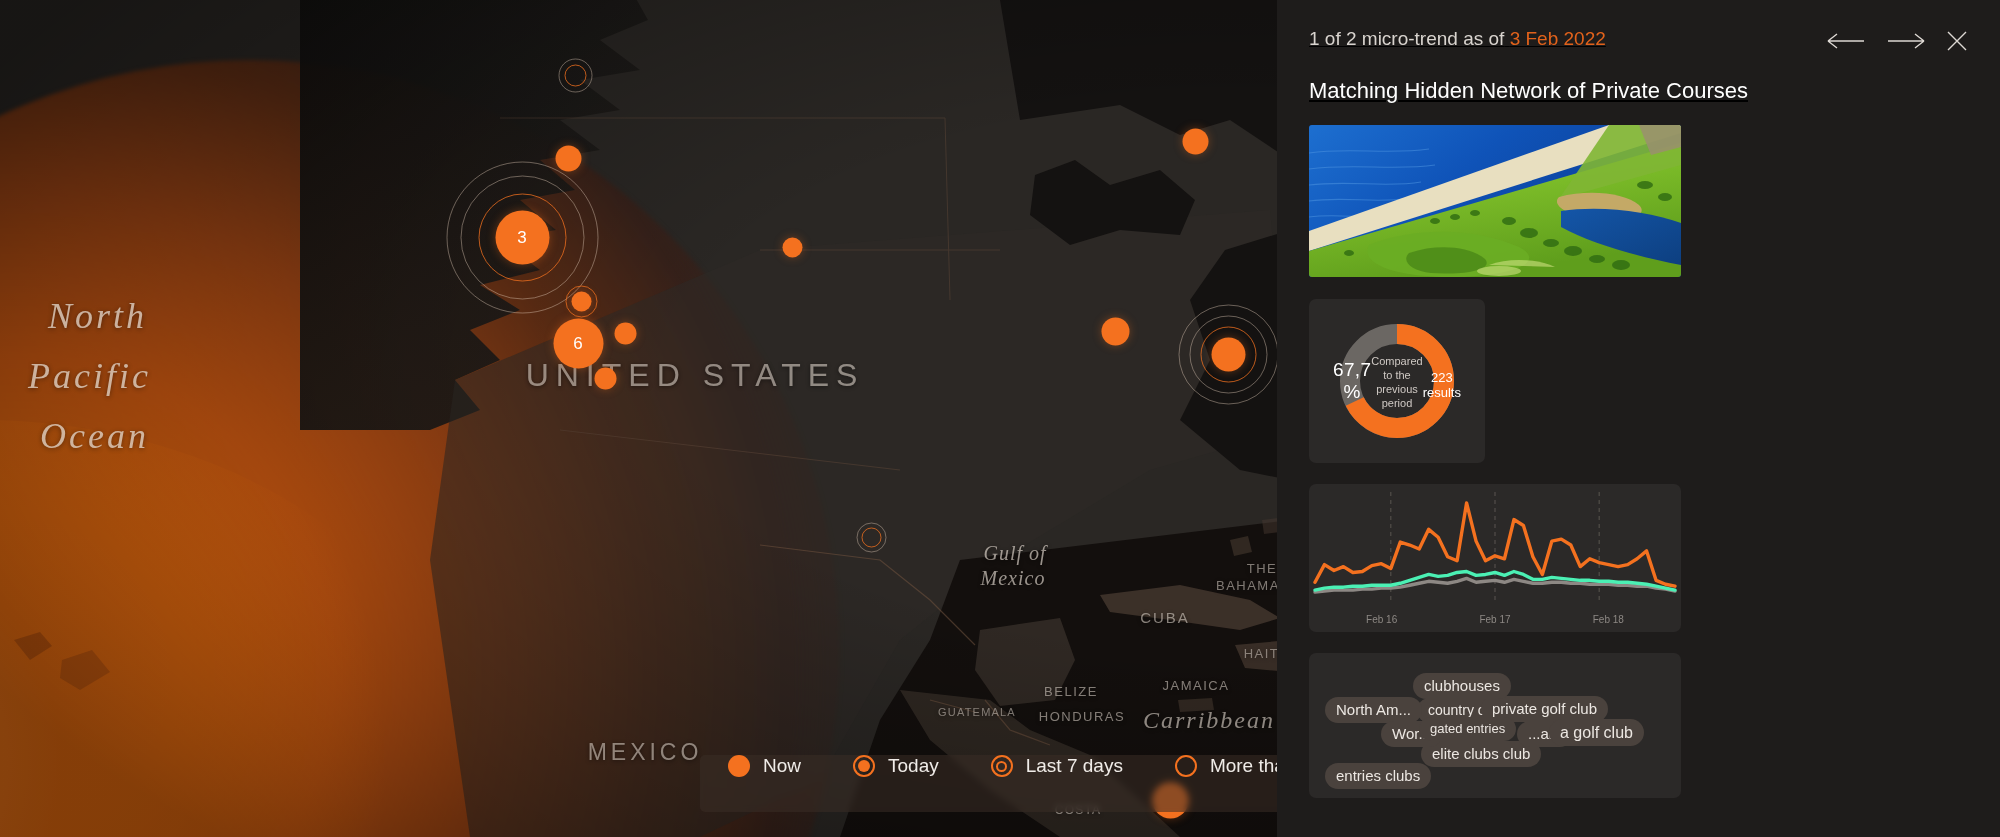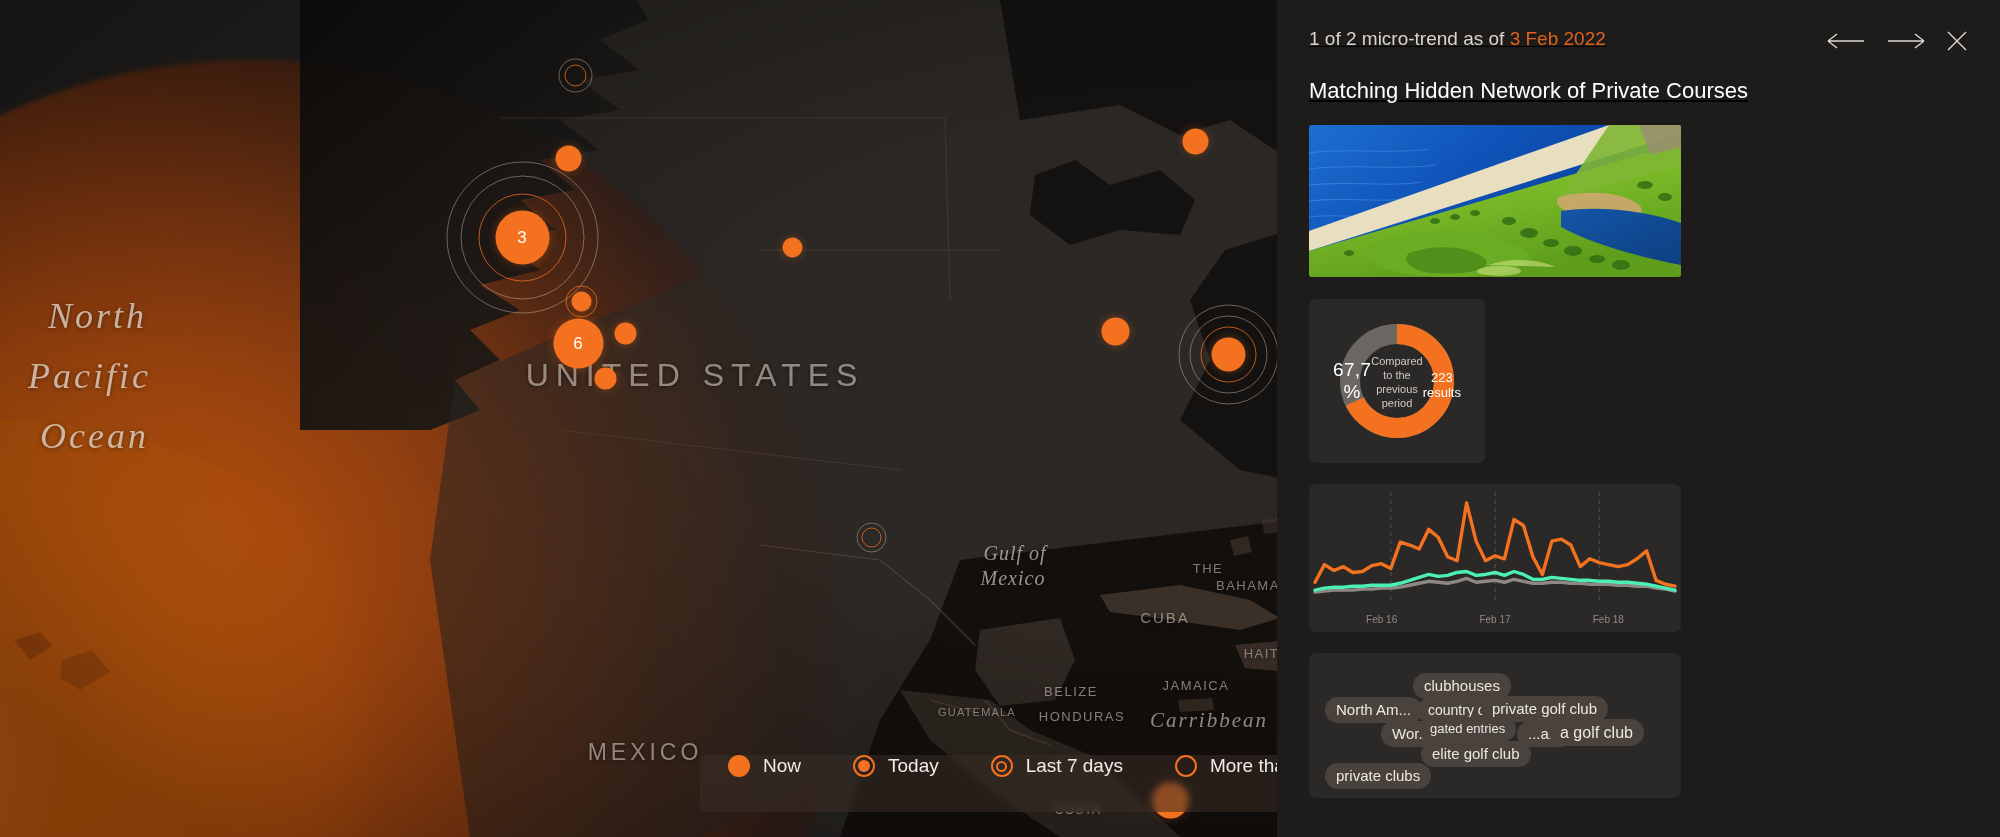--- a/index.html
+++ b/index.html
@@ -200,29 +200,29 @@
         <div class="ocean-label" style="left: 40px; top: 415px; font-size: 36px;">Ocean</div>
       </div>
 
     <div id="country-labels">
         <div class="country-label" style="left: 695px; top: 375px; font-size: 32px; letter-spacing: 7px; opacity: 0.62; transform: translate(-50%, -50%);">UNITED STATES</div>
         <div class="country-label" style="left: 645px; top: 752px; font-size: 23px; letter-spacing: 4px; opacity: 0.6; transform: translate(-50%, -50%);">MEXICO</div>
         <div class="country-label serif" style="left: 1015px; top: 553px; font-size: 20px; letter-spacing: 1px; opacity: 0.72; transform: translate(-50%, -50%);">Gulf of</div>
         <div class="country-label serif" style="left: 1013px; top: 578px; font-size: 20px; letter-spacing: 1px; opacity: 0.72; transform: translate(-50%, -50%);">Mexico</div>
         <div class="country-label" style="left: 1165px; top: 617px; font-size: 15px; letter-spacing: 2px; opacity: 0.62; transform: translate(-50%, -50%);">CUBA</div>
         <div class="country-label" style="left: 1196px; top: 685px; font-size: 13px; letter-spacing: 1.5px; opacity: 0.6; transform: translate(-50%, -50%);">JAMAICA</div>
-        <div class="country-label" style="left: 1208px; top: 568px; font-size: 13px; letter-spacing: 1.5px; opacity: 0.58; transform: translate(-50%, -50%);">THE</div>
+        <div class="country-label" style="left: 1262px; top: 568px; font-size: 13px; letter-spacing: 1.5px; opacity: 0.58; transform: translate(-50%, -50%);">THE</div>
         <div class="country-label" style="left: 1253px; top: 585px; font-size: 13px; letter-spacing: 1.5px; opacity: 0.58; transform: translate(-50%, -50%);">BAHAMAS</div>
         <div class="country-label" style="left: 1264px; top: 653px; font-size: 13px; letter-spacing: 1.5px; opacity: 0.55; transform: translate(-50%, -50%);">HAITI</div>
         <div class="country-label" style="left: 1071px; top: 691px; font-size: 13px; letter-spacing: 1.5px; opacity: 0.6; transform: translate(-50%, -50%);">BELIZE</div>
         <div class="country-label" style="left: 1082px; top: 716px; font-size: 13px; letter-spacing: 1.5px; opacity: 0.6; transform: translate(-50%, -50%);">HONDURAS</div>
         <div class="country-label" style="left: 977px; top: 712px; font-size: 11px; letter-spacing: 1.2px; opacity: 0.55; transform: translate(-50%, -50%);">GUATEMALA</div>
         <div class="country-label" style="left: 1078px; top: 810px; font-size: 12px; letter-spacing: 1.2px; opacity: 0.55; transform: translate(-50%, -50%);">COSTA</div>
         <div class="country-label" style="left: 1083px; top: 828px; font-size: 12px; letter-spacing: 1.2px; opacity: 0.55; transform: translate(-50%, -50%); margin-top: 48px;">RICA</div>
-        <div class="country-label serif" style="left: 1209px; top: 720px; font-size: 21px; letter-spacing: 2px; opacity: 0.66; transform: translate(-50%, -50%);">Carribbean</div>
+        <div class="country-label serif" style="left: 1209px; top: 720px; font-size: 24px; letter-spacing: 2px; opacity: 0.66; transform: translate(-50%, -50%);">Carribbean</div>
       </div>
 
     <div id="markers">
         <div class="marker" style="left: 522px; top: 237px; width: 1px; height: 1px;">
           <div class="ring" style="width: 88px; height: 88px;"></div>
           <div class="ring pale" style="width: 124px; height: 124px;"></div>
           <div class="ring pale" style="width: 152px; height: 152px;"></div>
           <div class="dot" style="width: 54px; height: 54px; font-size: 17px;">3</div>
         </div>
         <div class="marker" style="left: 578px; top: 343px; width: 1px; height: 1px;">
@@ -405,18 +405,18 @@
 
     <div class="card card-tags">
         <div class="tag" style="left: 104px; top: 20px; font-size: 15px; z-index: 6;">clubhouses</div>
         <div class="tag" style="left: 16px; top: 44px; font-size: 15px; z-index: 4;">North Am...</div>
         <div class="tag" style="left: 172px; top: 43px; font-size: 15px; z-index: 5;">private golf club</div>
         <div class="tag" style="left: 108px; top: 45px; font-size: 14px; z-index: 3;">country club</div>
         <div class="tag" style="left: 72px; top: 68px; font-size: 15px; z-index: 4;">Wor...</div>
         <div class="tag" style="left: 110px; top: 64px; font-size: 13px; z-index: 7;">gated entries</div>
         <div class="tag" style="left: 208px; top: 68px; font-size: 15px; z-index: 3;">...ard</div>
         <div class="tag" style="left: 240px; top: 66px; font-size: 16px; z-index: 5;">a golf club</div>
-        <div class="tag" style="left: 112px; top: 88px; font-size: 15px; z-index: 2;">elite golf club</div>
-        <div class="tag" style="left: 16px; top: 110px; font-size: 15px; z-index: 6;">private clubs</div>
+        <div class="tag" style="left: 112px; top: 88px; font-size: 15px; z-index: 2;">elite clubs club</div>
+        <div class="tag" style="left: 16px; top: 110px; font-size: 15px; z-index: 6;">entries clubs</div>
       </div>
 
   </div>
 </div>
 
 </body></html>

